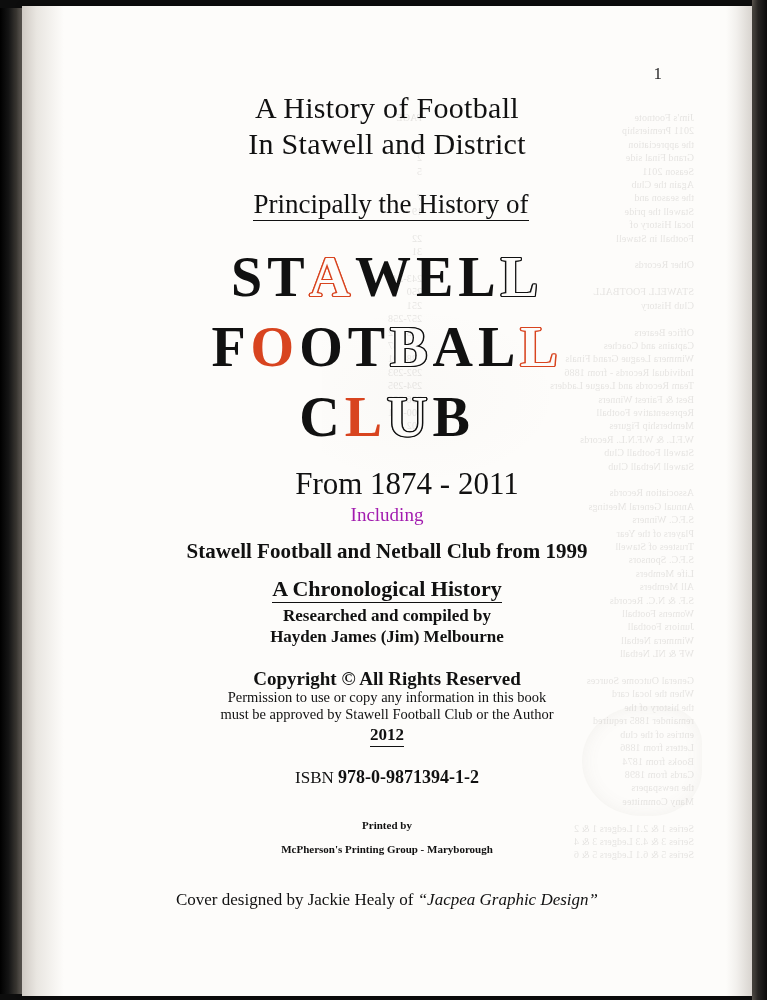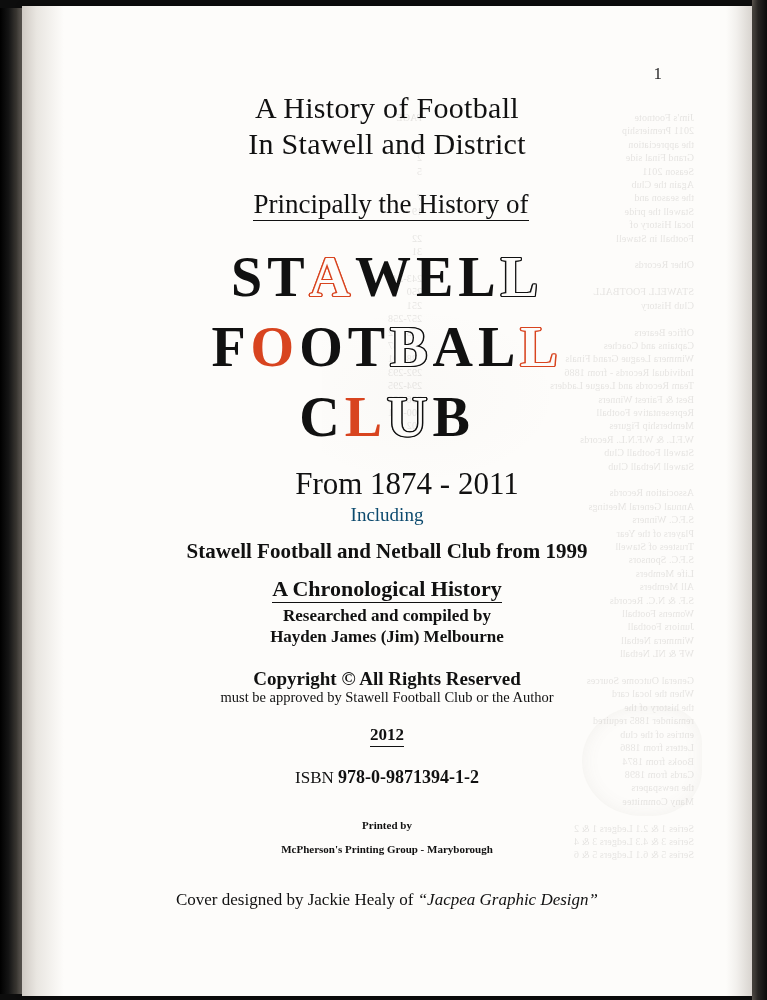--- a/index.html
+++ b/index.html
@@ -109,21 +109,21 @@
   #word-stawell{top:243px;}
   #word-football{top:313px;}
   #word-club{top:383px;}
 
   .fromyears{
     position:absolute;left:0;right:0;top:460px;
     font-size:31px;color:#111;padding-left:40px;
   }
   .including{
     position:absolute;left:0;right:0;top:498px;
-    font-size:19px;color:#0c4a6e;
+    font-size:19px;color:#a21caf;
   }
   .netball{
     position:absolute;left:0;right:0;top:533px;
     font-size:21px;font-weight:bold;color:#111;
   }
   .chrono{
     position:absolute;left:0;right:0;top:570px;
     font-size:22px;font-weight:bold;color:#111;
   }
   .chrono span{border-bottom:1.6px solid #111;padding-bottom:1px;margin-top:12px;}
@@ -292,20 +292,21 @@
     </div>
 
     <div class="researched t-center">
       <div>Researched and compiled by</div>
       <div>Hayden James (Jim) Melbourne</div>
     </div>
 
     <div class="copyright t-center">Copyright © All Rights Reserved</div>
 
     <div class="permission t-center">
+      <div>Permission to use or copy any information in this book</div>
       <div>must be approved by Stawell Football Club or the Author</div>
     </div>
 
     <div class="year t-center">
       <span>2012</span>
     </div>
 
     <div class="isbn t-center">
       <span>ISBN</span>
       <b>978-0-9871394-1-2</b>

